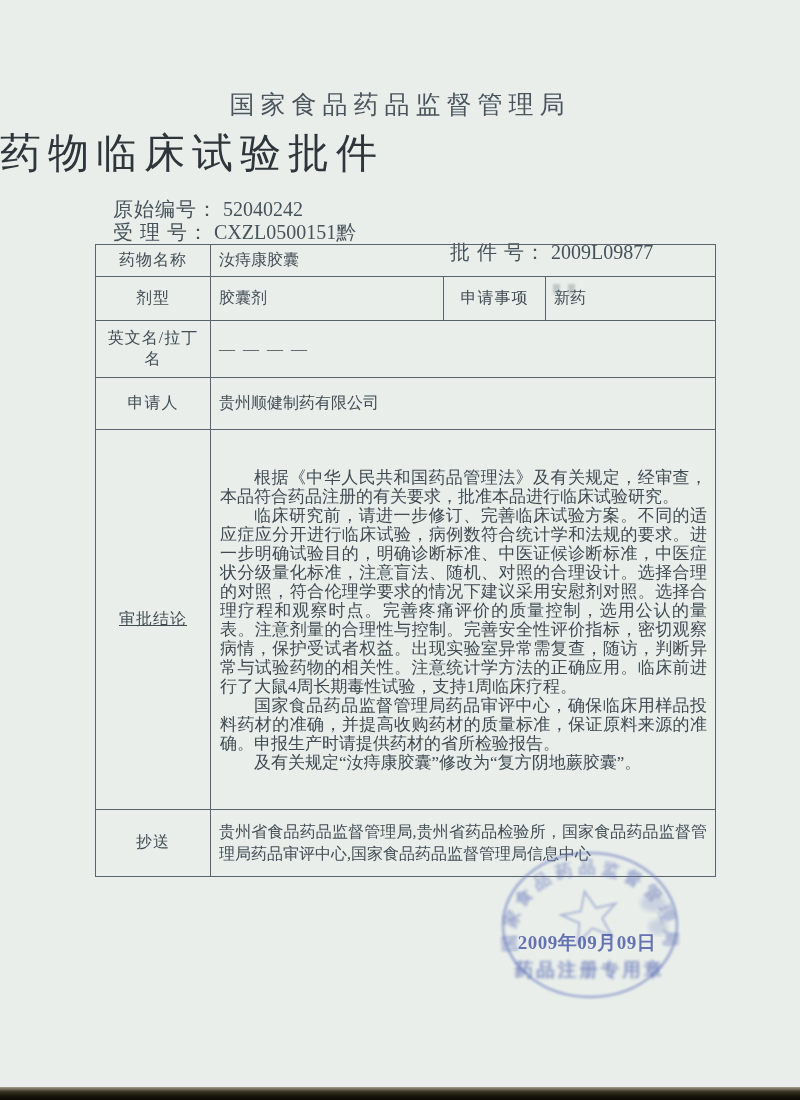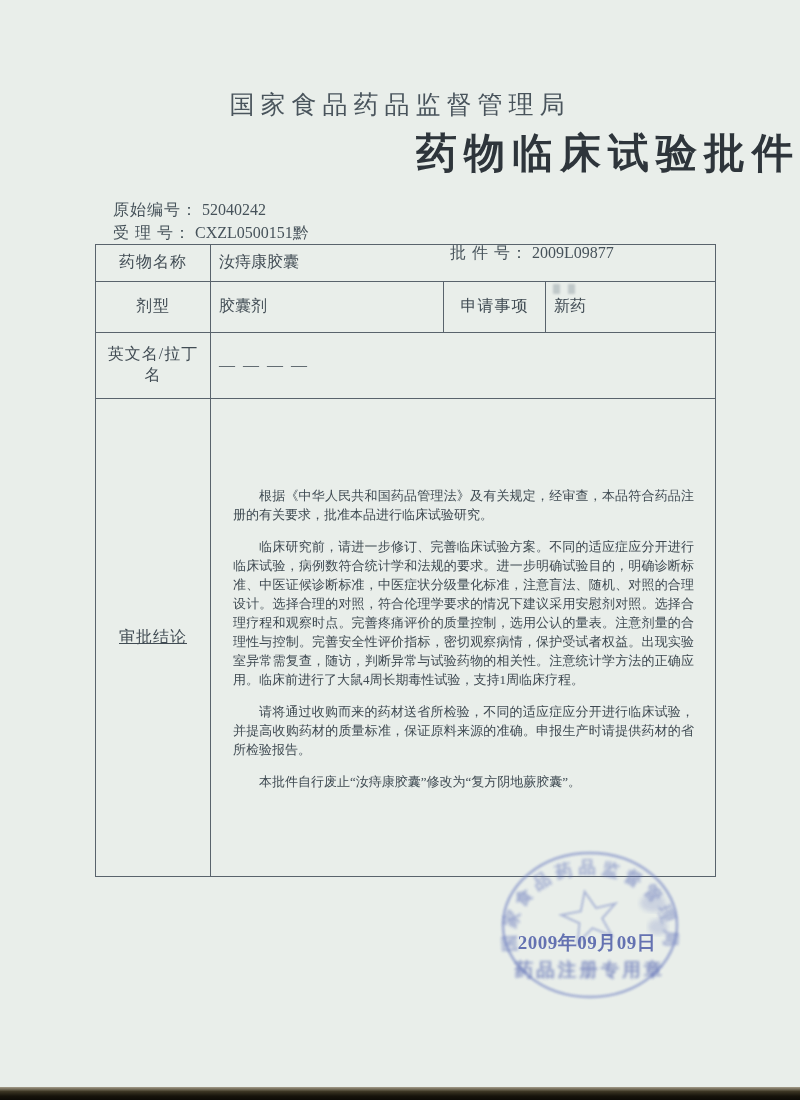--- a/index.html
+++ b/index.html
@@ -14,26 +14,26 @@
   .page{position:absolute;inset:0;}
   
   .agency{
     position:absolute;top:88px;left:0;width:100%;
     text-align:center;
     font-size:25px;letter-spacing:6px;
     color:#49545c;
   }
   .doc-title{
     position:absolute;top:126px;left:0;width:100%;
-    text-align:right;margin:0;
-    font-size:41px;font-weight:700;letter-spacing:7px;
+    text-align:left;margin:0;
+    font-size:41px;font-weight:400;letter-spacing:7px;
     color:#2e353b;
   }
   
-  .meta{position:absolute;top:198px;left:113px;width:610px;font-size:16px;color:#46525a;}
+  .meta{position:absolute;top:198px;left:113px;width:610px;font-size:20px;color:#46525a;}
   .meta-row{height:23px;line-height:23px;position:relative;}
   .meta-label{letter-spacing:1px;}
   .meta-approval{position:absolute;left:337px;top:0;margin-top:20px;}
   
   table.doc{
     position:absolute;top:244px;left:95px;
     width:620px;height:633px;
     border-collapse:collapse;table-layout:fixed;
     font-size:16px;color:#414c54;
   }
@@ -43,22 +43,22 @@
     vertical-align:middle;
     overflow:hidden;
   }
   td.lbl{text-align:center;letter-spacing:1px;padding:2px 2px;}
   td.val{text-align:left;padding-left:14px;margin-top:45px;}
   td.lbl-top{vertical-align:top;padding-top:8px;}
   td.lbl-conclusion{vertical-align:top;padding-top:48px;text-decoration:underline;}
   td.val-top{vertical-align:top;padding-top:4px;}
   .conclusion-cell{padding:4px 8px 2px 9px !important;vertical-align:top;}
   .conclusion-cell p{
-    margin:13px;text-indent:2em;text-align:justify;
-    font-size:13px;line-height:19px;color:#3f4a52;
+    margin:0;text-indent:2em;text-align:justify;
+    font-size:17px;line-height:19px;color:#3f4a52;
   }
   .dash-val{letter-spacing:2px;color:#4a555d;}
   .cc-text,.remarks-text{line-height:22px;text-align:justify;display:block;}
   
   .scan-artifact{
     position:absolute;top:283px;left:553px;width:36px;height:14px;
     filter:blur(1px);opacity:.55;
     font-size:12px;color:#5a6a78;letter-spacing:6px;
     pointer-events:none;
   }
@@ -112,27 +112,37 @@
     <tr style="height:36px">
       <td class="lbl">剂型</td>
       <td class="val">胶囊剂</td>
       <td class="lbl">申请事项</td>
       <td class="val">新药</td>
     </tr>
     <tr style="height:36px">
       <td class="lbl">英文名/拉丁名</td>
       <td class="val dash-val" colspan="3">— — — —</td>
     </tr>
+    <tr style="height:42px">
+      <td class="lbl">申请人</td>
+      <td class="val" colspan="3">贵州顺健制药有限公司</td>
+    </tr>
     <tr style="height:290px">
       <td class="lbl lbl-conclusion">审批结论</td>
       <td class="conclusion-cell" colspan="3">
         <p>根据《中华人民共和国药品管理法》及有关规定，经审查，本品符合药品注册的有关要求，批准本品进行临床试验研究。</p>
         <p>临床研究前，请进一步修订、完善临床试验方案。不同的适应症应分开进行临床试验，病例数符合统计学和法规的要求。进一步明确试验目的，明确诊断标准、中医证候诊断标准，中医症状分级量化标准，注意盲法、随机、对照的合理设计。选择合理的对照，符合伦理学要求的情况下建议采用安慰剂对照。选择合理疗程和观察时点。完善疼痛评价的质量控制，选用公认的量表。注意剂量的合理性与控制。完善安全性评价指标，密切观察病情，保护受试者权益。出现实验室异常需复查，随访，判断异常与试验药物的相关性。注意统计学方法的正确应用。临床前进行了大鼠4周长期毒性试验，支持1周临床疗程。</p>
-        <p>请将通过收购而来的药材送省所检验，不同的适应症应分开进行临床试验，并提高收购药材的质量标准，保证原料来源的准确。申报生产时请提供药材的省所检验报告。</p>
-        <p>本批件自行废止“汝痔康胶囊”修改为“复方阴地蕨胶囊”。</p>
+        <p>国家食品药品监督管理局药品审评中心，确保临床用样品投料药材的准确，并提高收购药材的质量标准，保证原料来源的准确。申报生产时请提供药材的省所检验报告。</p>
+        <p>及有关规定“汝痔康胶囊”修改为“复方阴地蕨胶囊”。</p>
+      </td>
+    </tr>
+    <tr style="height:55px">
+      <td class="lbl">抄送</td>
+      <td class="val val-top" colspan="3">
+        <span class="cc-text">贵州省食品药品监督管理局,贵州省药品检验所，国家食品药品监督管理局药品审评中心,国家食品药品监督管理局信息中心</span>
       </td>
     </tr>
   </tbody>
     </table>
 
   <div class="scan-artifact"><i></i><i></i></div>
 
   <div class="stamp">
     <svg width="200" height="170" viewBox="0 0 200 170" xmlns="http://www.w3.org/2000/svg">
       <defs>

